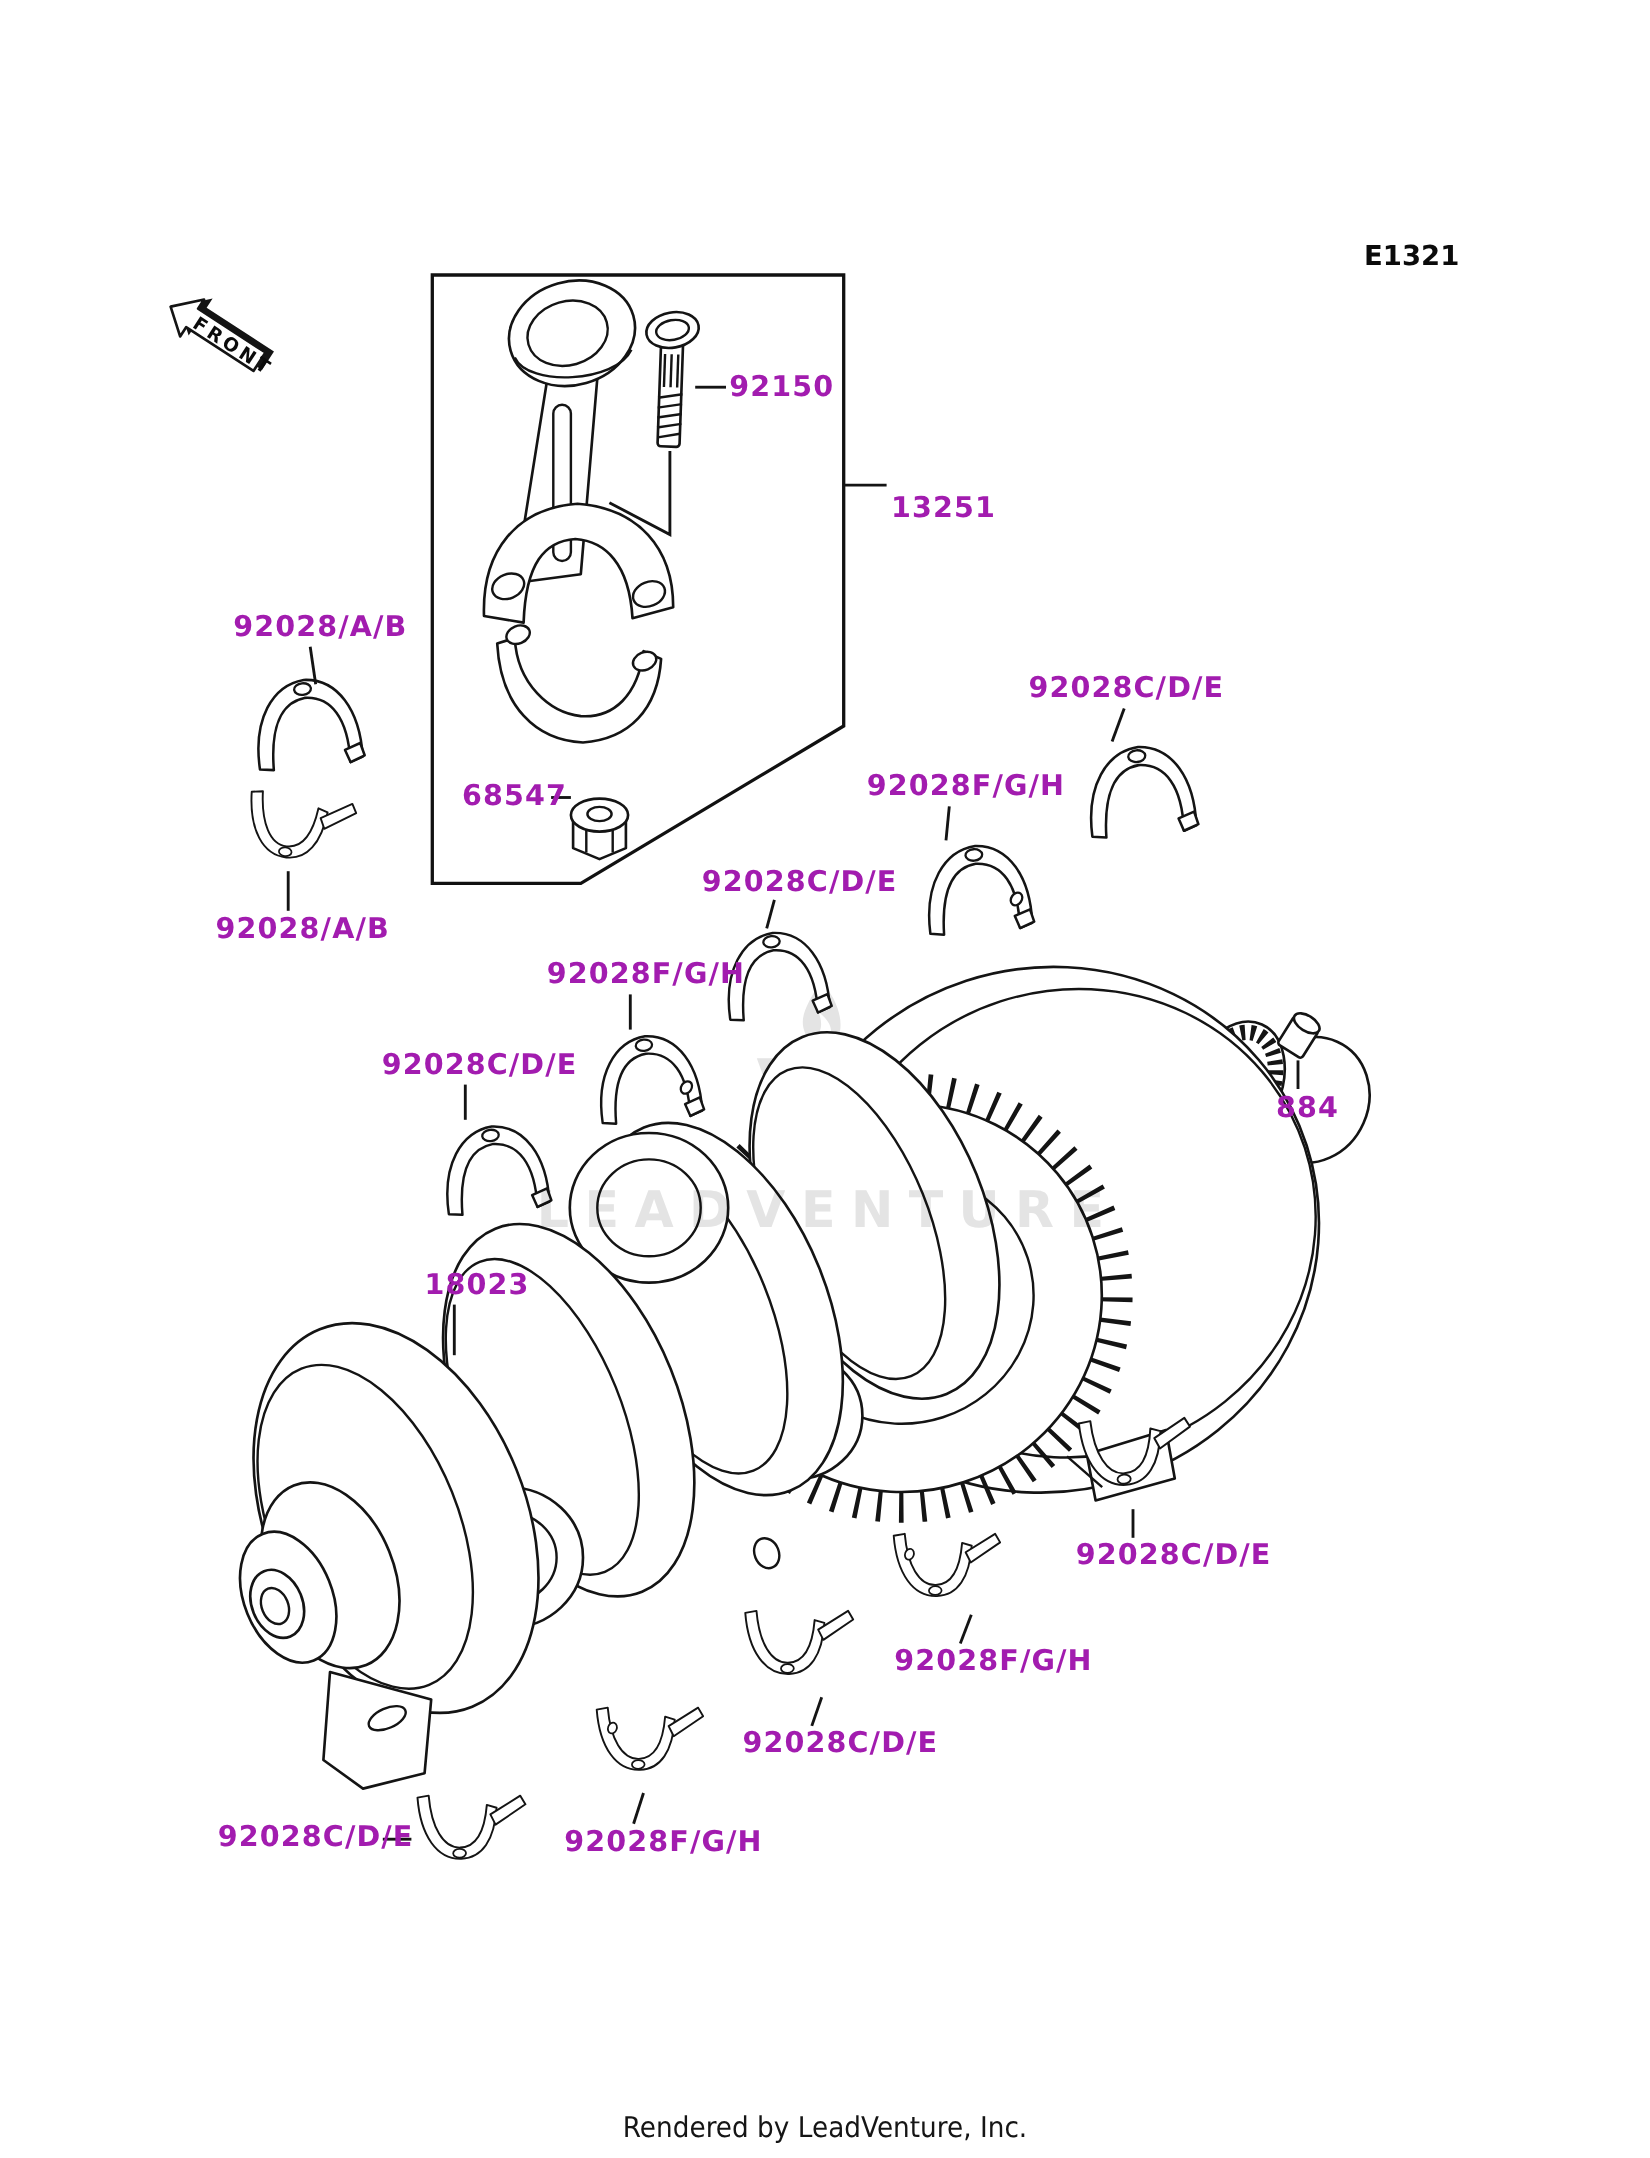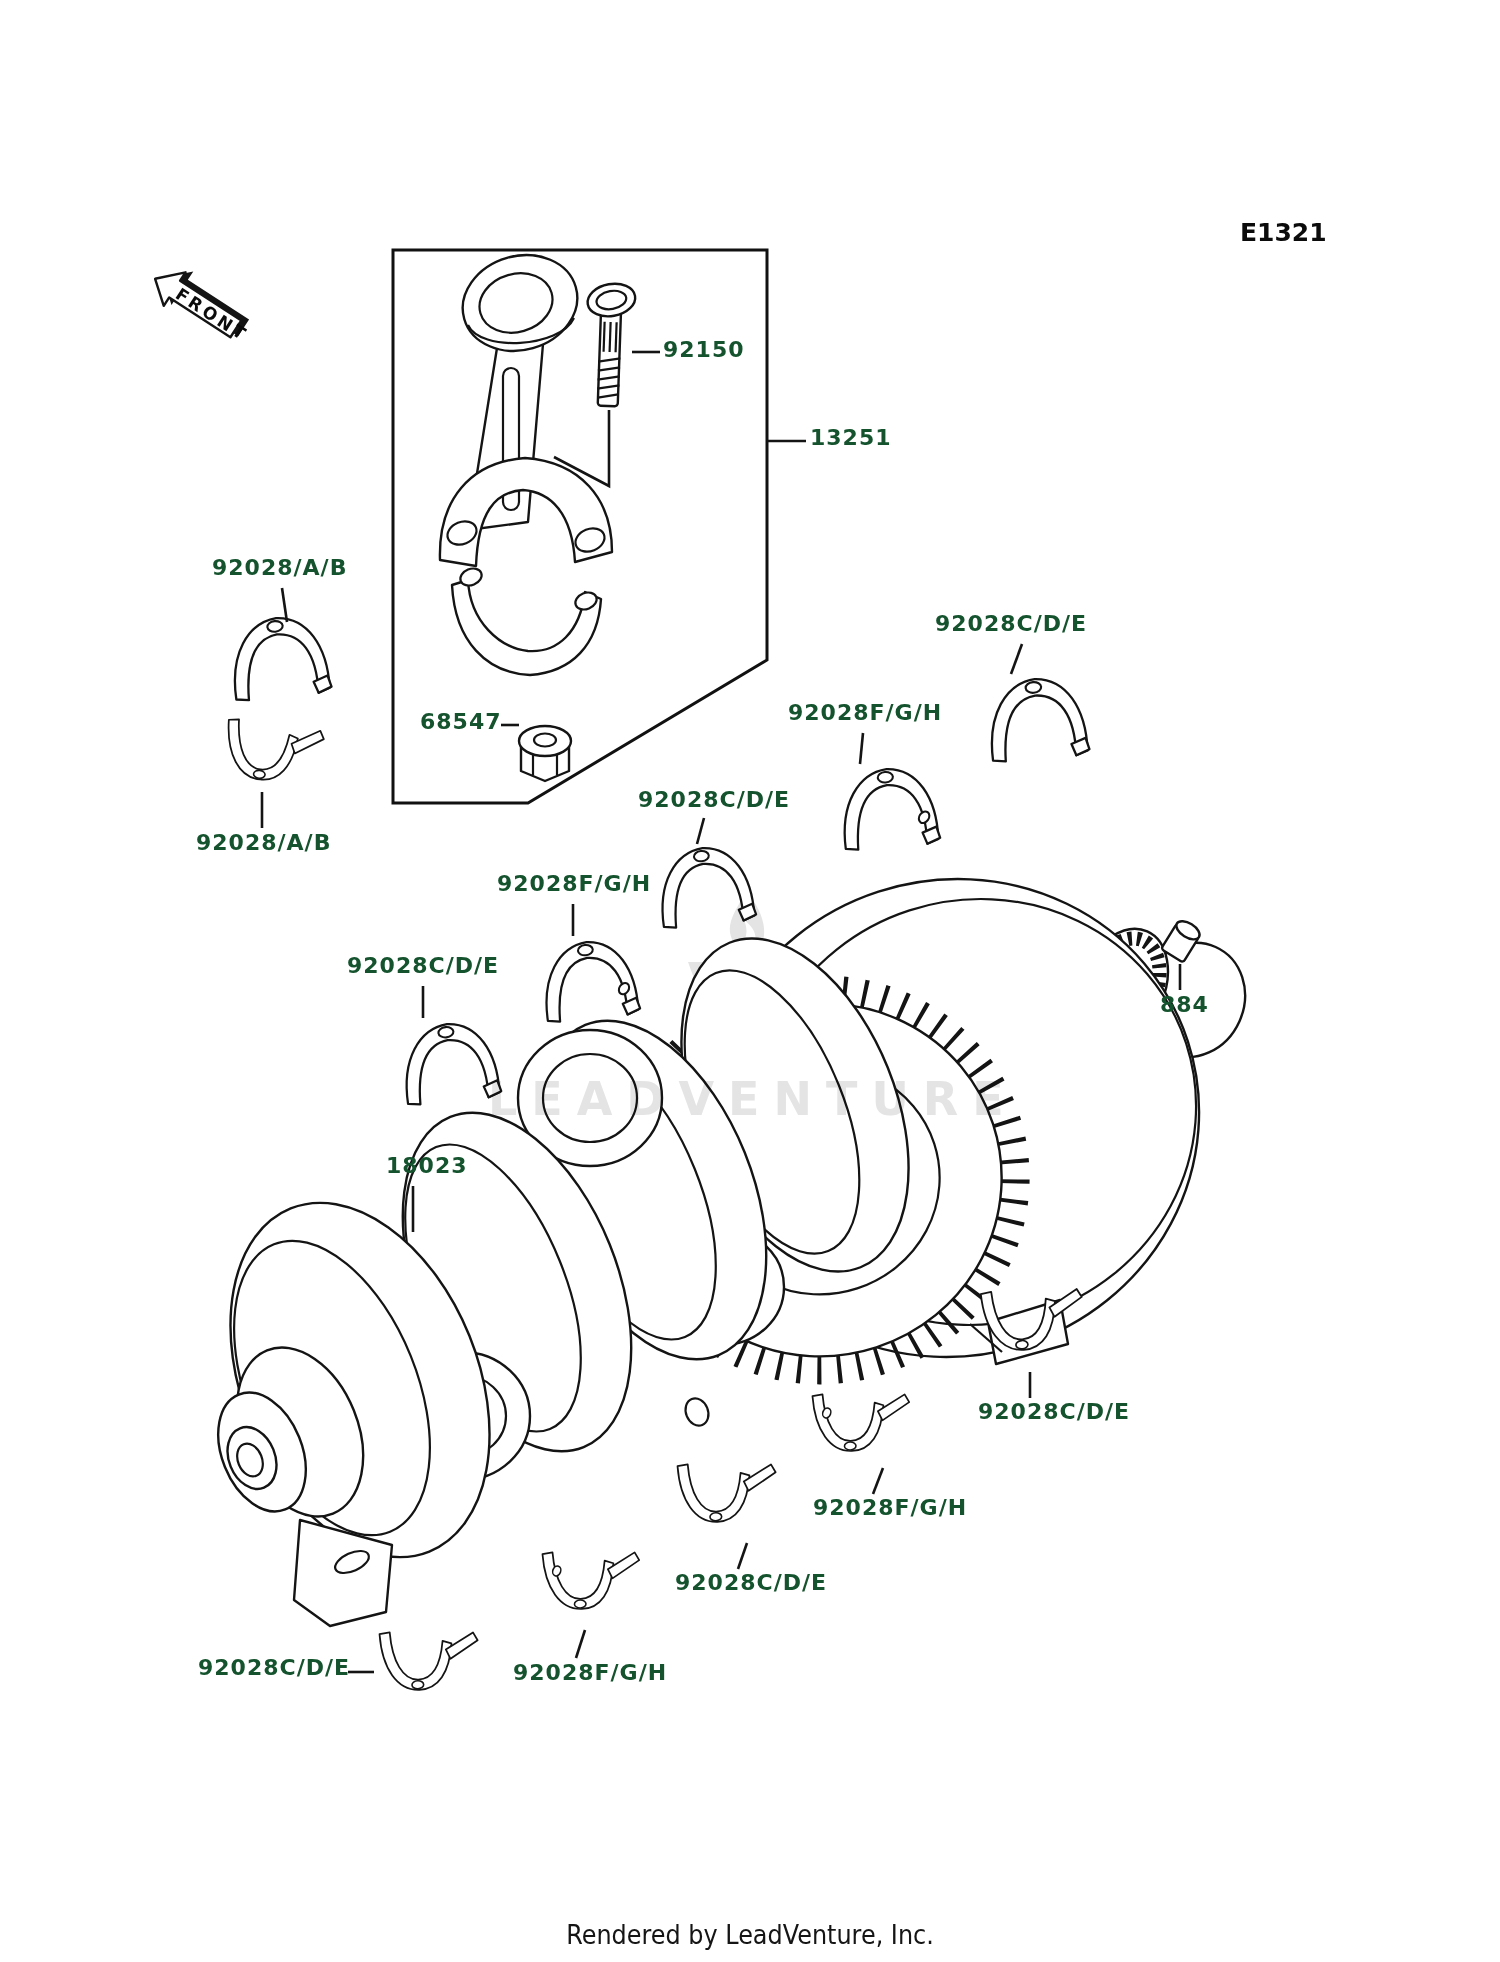--- a/index.html
+++ b/index.html
@@ -6,22 +6,22 @@
   .page{position:relative;width:1500px;height:1962px;background:#ffffff;overflow:hidden;
         font-family:"DejaVu Sans",sans-serif;}
   svg.art{position:absolute;left:0;top:0;width:1500px;height:1962px;}
   .ln{fill:#ffffff;stroke:#141414;stroke-width:2.4;stroke-linejoin:round;stroke-linecap:round;}
   .nf{fill:none;stroke:#141414;stroke-width:2.2;stroke-linejoin:round;}
   .ld{stroke:#141414;stroke-width:2.6;fill:none;}
   .bx{fill:none;stroke:#111111;stroke-width:3;}
   .hole{fill:#ffffff;stroke:#141414;stroke-width:2.2;}
   .teeth{fill:none;stroke:#141414;}
   .wm{fill:#e4e4e4;mix-blend-mode:multiply;}
-  .plabel{position:absolute;font-weight:bold;font-size:22px;letter-spacing:1px;
-          color:#14532d;white-space:nowrap;line-height:1.1;}
+  .plabel{position:absolute;font-weight:bold;font-size:26px;letter-spacing:1px;
+          color:#a21caf;white-space:nowrap;line-height:1.1;}
   .code{position:absolute;left:1240px;top:218px;font-weight:bold;font-size:25px;color:#0b0b0b;}
   .footer{position:absolute;left:0;right:0;top:1920px;text-align:center;
           font-size:26px;color:#151515;letter-spacing:0px;
           font-family:"DejaVu Sans",sans-serif;transform:scaleX(.92);}
 </style>
 </head>
 <body>
 
 <div class="page">
 
@@ -234,21 +234,21 @@
       <line class="ld" x1="883" y1="1468" x2="873" y2="1494"></line>
       <line class="ld" x1="747" y1="1543" x2="738" y2="1569"></line>
       <line class="ld" x1="585" y1="1630" x2="576" y2="1658"></line>
       <line class="ld" x1="348" y1="1672" x2="374" y2="1672"></line>
     </g>
 
     <text class="wm" x="488" y="1115" font-size="46" font-weight="bold" letter-spacing="14" font-family="DejaVu Sans, sans-serif">LEADVENTURE</text>
   </svg>
 
   <div class="plabel" style="left:663px;top:338px">92150</div>
-  <div class="plabel" style="left:810px;top:426px">13251</div>
+  <div class="plabel" style="left:810px;top:448px">13251</div>
   <div class="plabel" style="left:420px;top:710px">68547</div>
   <div class="plabel" style="left:212px;top:556px">92028/A/B</div>
   <div class="plabel" style="left:196px;top:831px">92028/A/B</div>
   <div class="plabel" style="left:935px;top:612px">92028C/D/E</div>
   <div class="plabel" style="left:788px;top:701px">92028F/G/H</div>
   <div class="plabel" style="left:638px;top:788px">92028C/D/E</div>
   <div class="plabel" style="left:497px;top:872px">92028F/G/H</div>
   <div class="plabel" style="left:347px;top:954px">92028C/D/E</div>
   <div class="plabel" style="left:386px;top:1154px">18023</div>
   <div class="plabel" style="left:1160px;top:993px">884</div>

